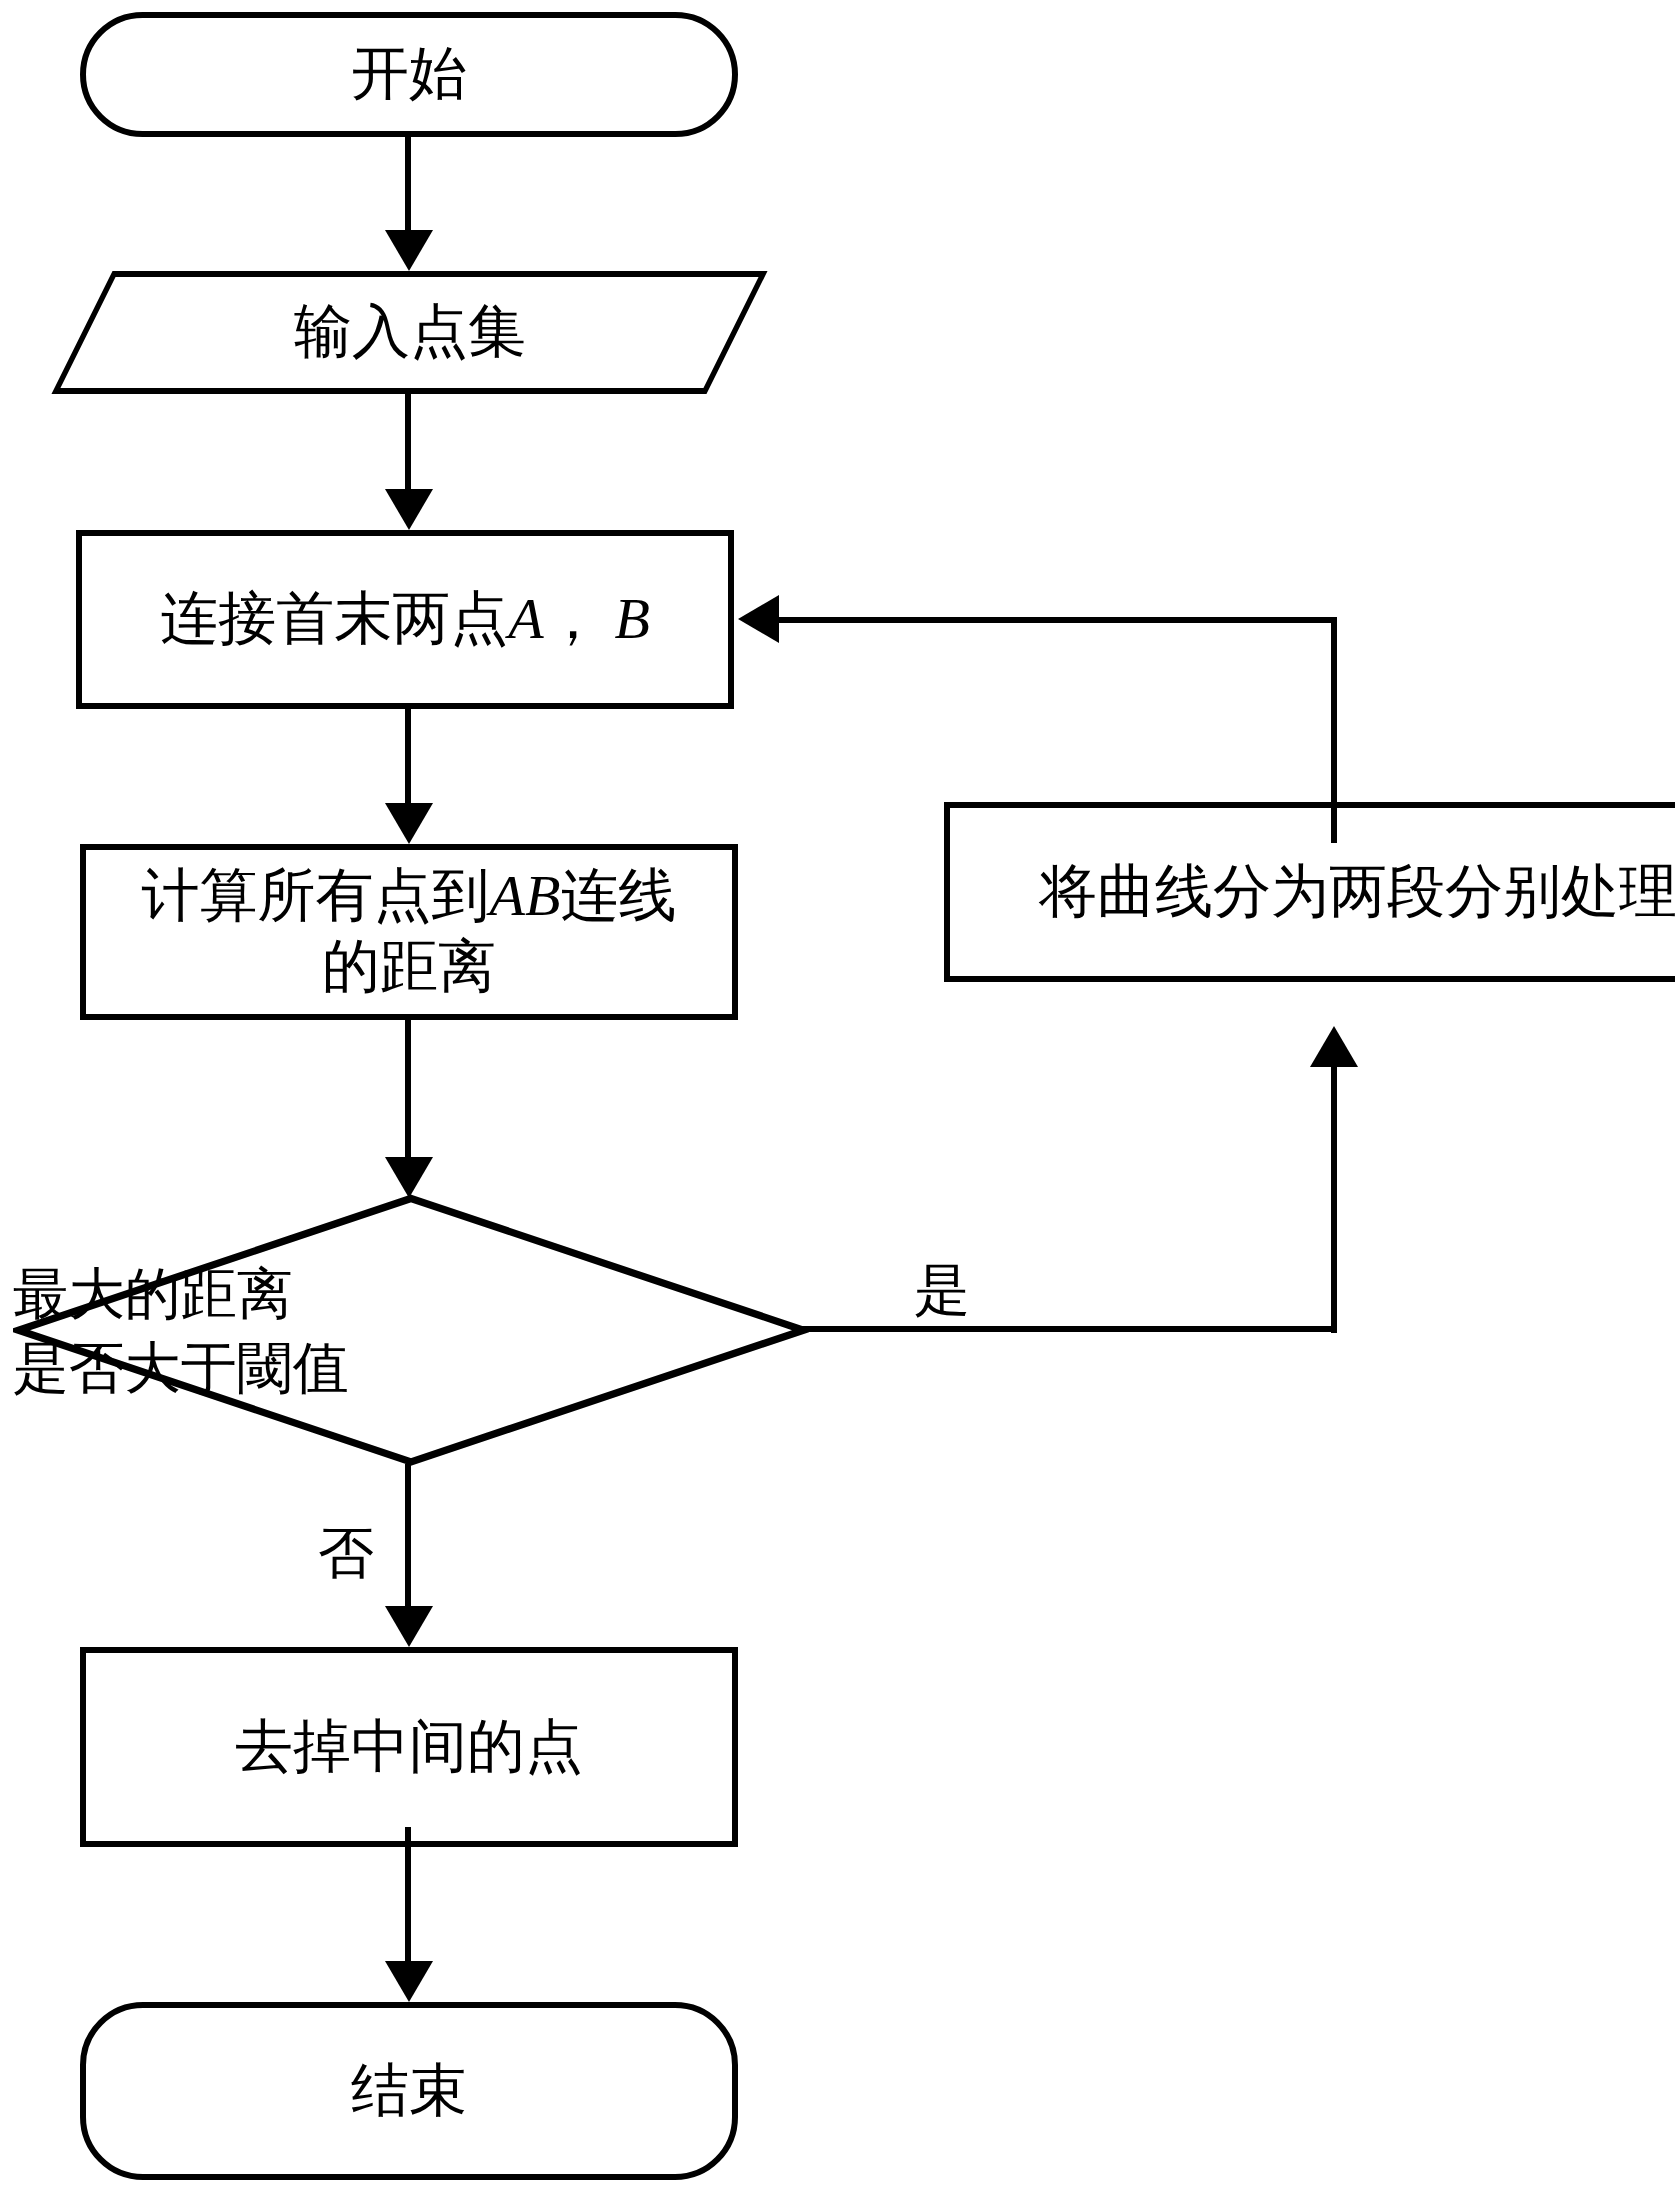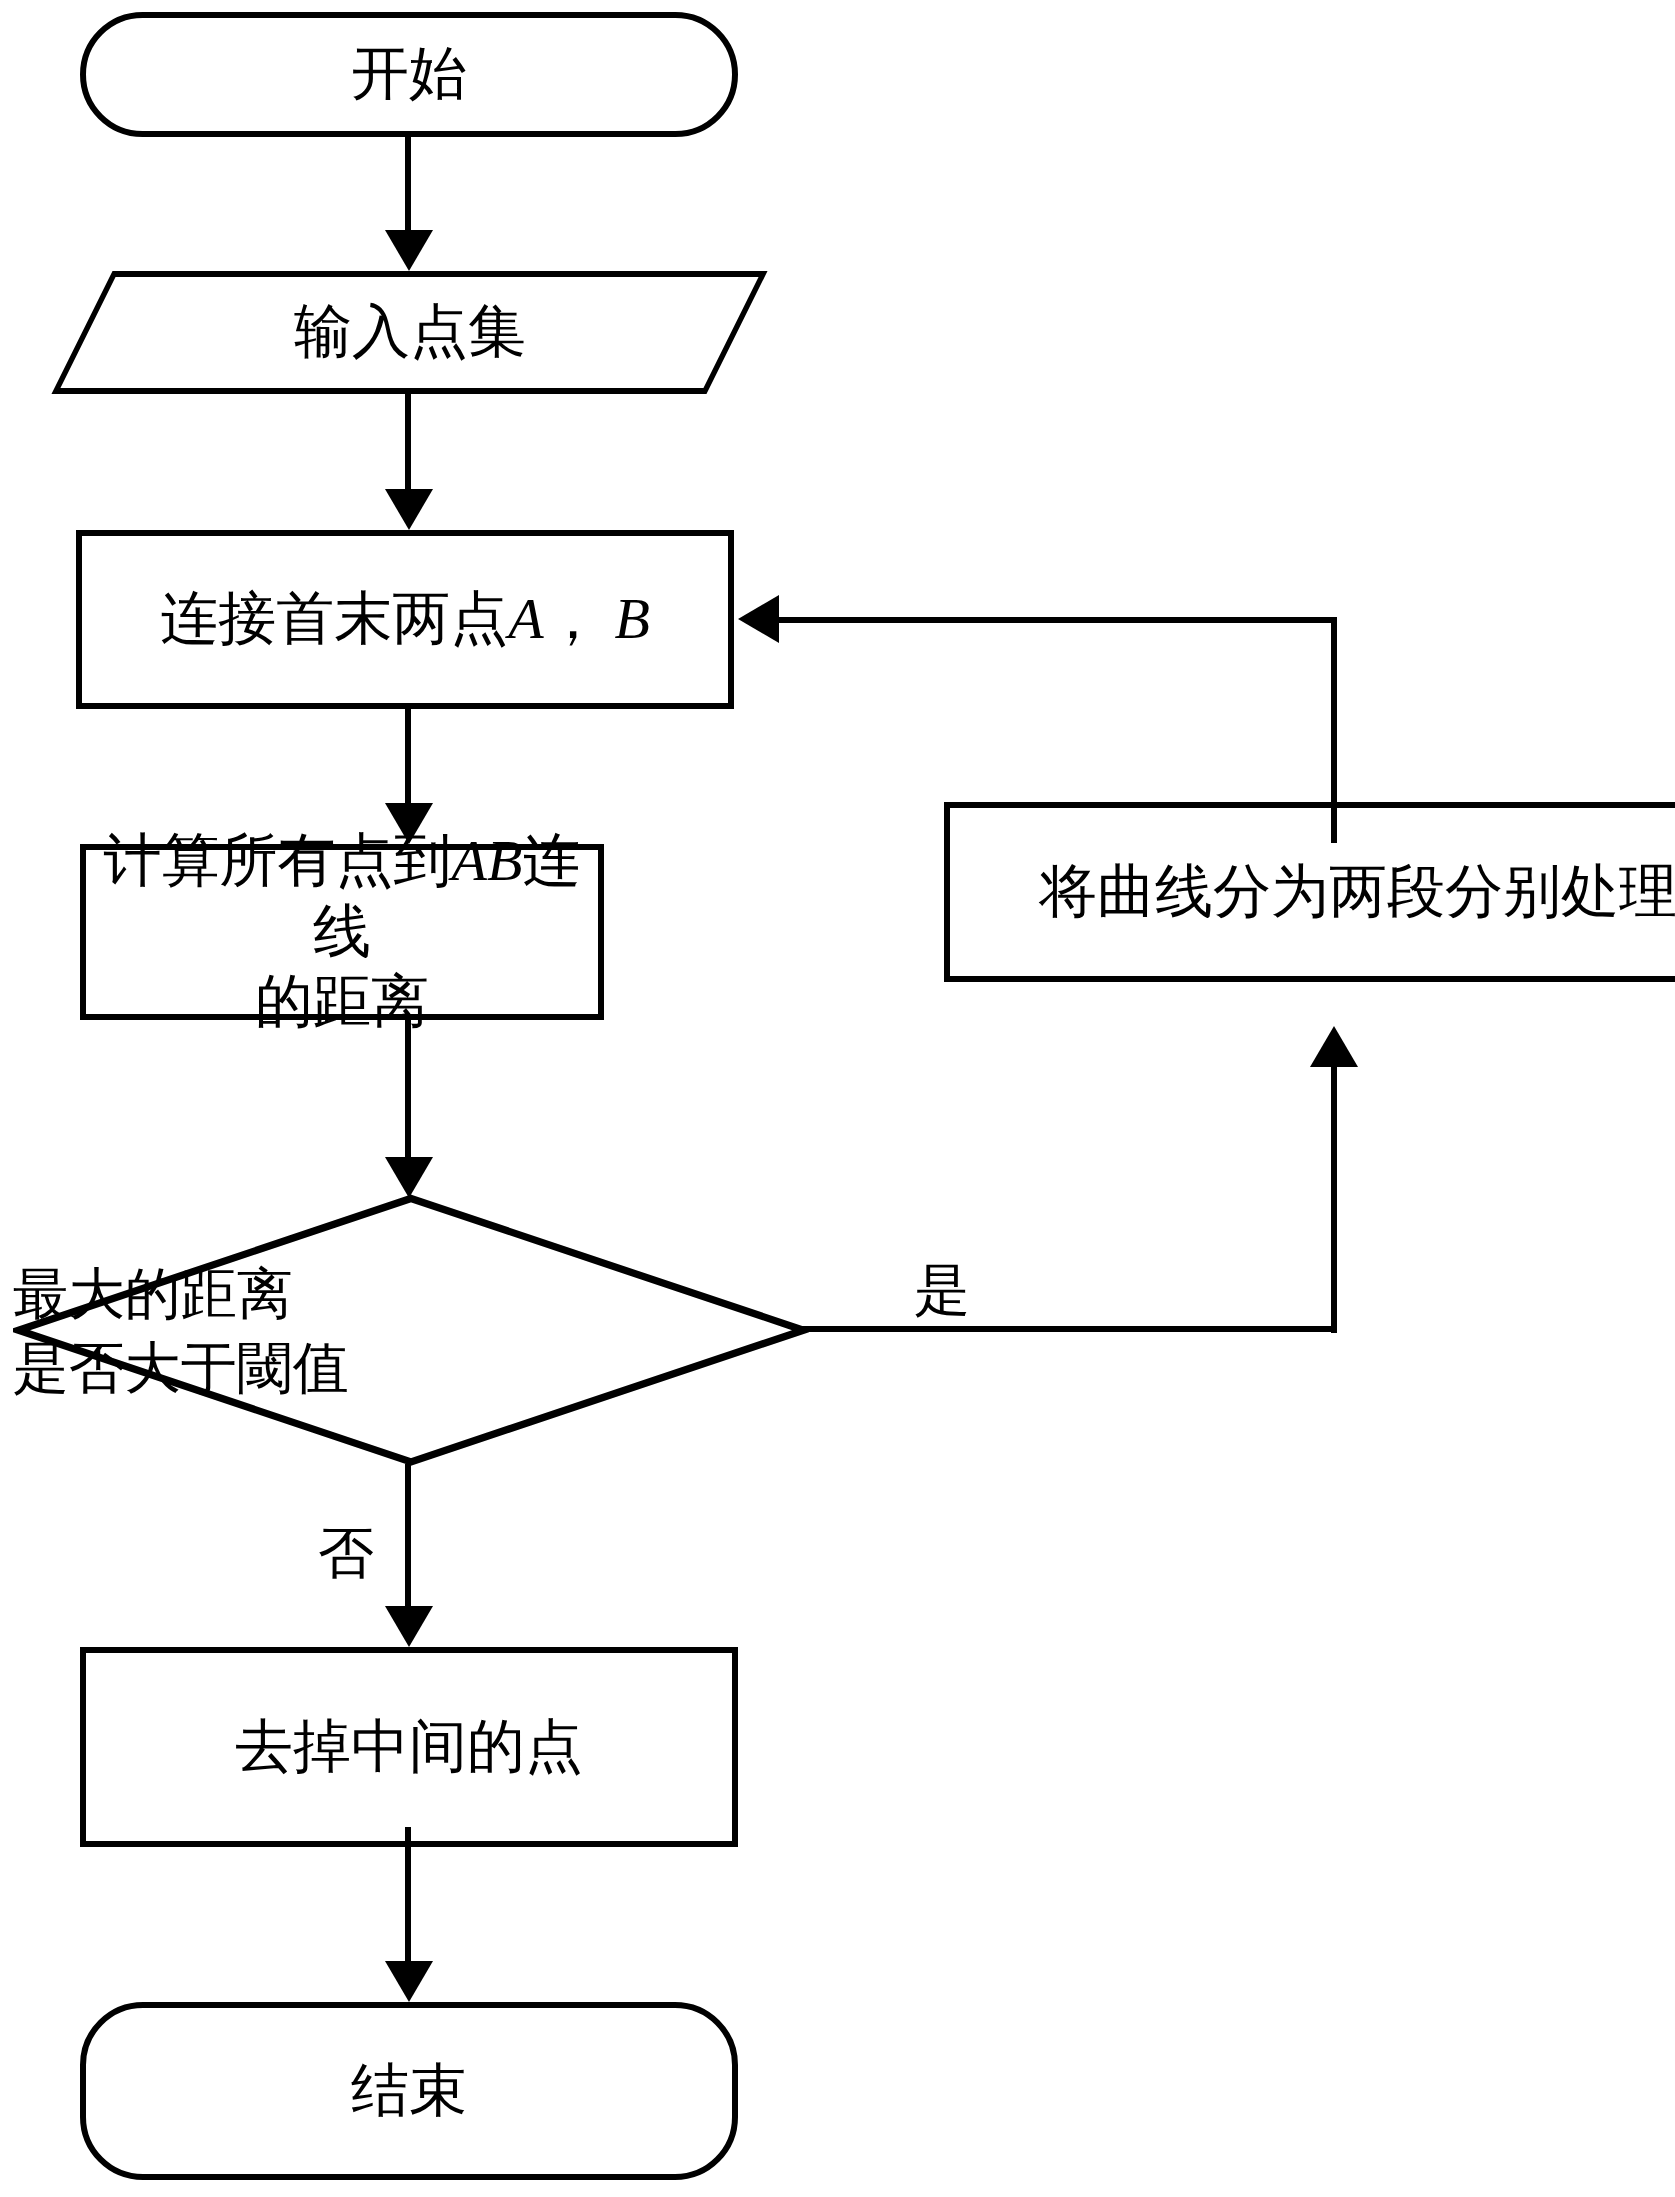--- a/index.html
+++ b/index.html
@@ -60,21 +60,21 @@
   <div class="line" style="left:405px;top:394px;width:6.4px;height:95px;"></div>
   <div class="arrow arrow-down" style="left:385px;top:489px;"></div>
 
   <div class="node" style="left:76px;top:530px;width:658px;height:179px;">
     <span><span>连接首末两点</span><span class="var">A</span><span>，</span><span class="var vb">B</span></span>
   </div>
 
   <div class="line" style="left:405px;top:709px;width:6.4px;height:95px;"></div>
   <div class="arrow arrow-down" style="left:385px;top:803px;"></div>
 
-  <div class="node" style="left:80px;top:844px;width:524px;height:176px;flex-direction:column;">
+  <div class="node" style="left:80px;top:844px;width:658px;height:176px;flex-direction:column;">
     <span><span>计算所有点到</span><span class="var">AB</span><span>连线</span></span>
     <span>的距离</span>
   </div>
 
   <div class="line" style="left:405px;top:1020px;width:6.4px;height:139px;"></div>
   <div class="arrow arrow-down" style="left:385px;top:1157px;"></div>
 
   <svg class="decision-svg" width="796" height="278" viewBox="0 0 876 306">
     <polygon points="438,6 870,151 438,296 6,151" fill="#ffffff" stroke="#000000" stroke-width="8"></polygon>
   </svg>

